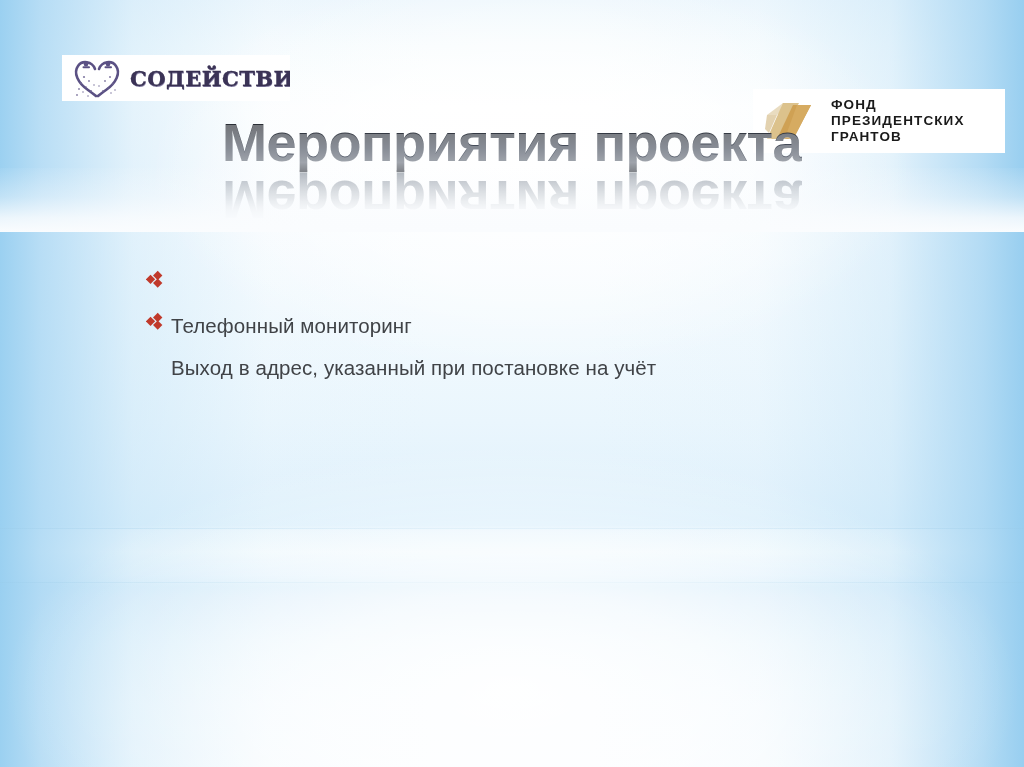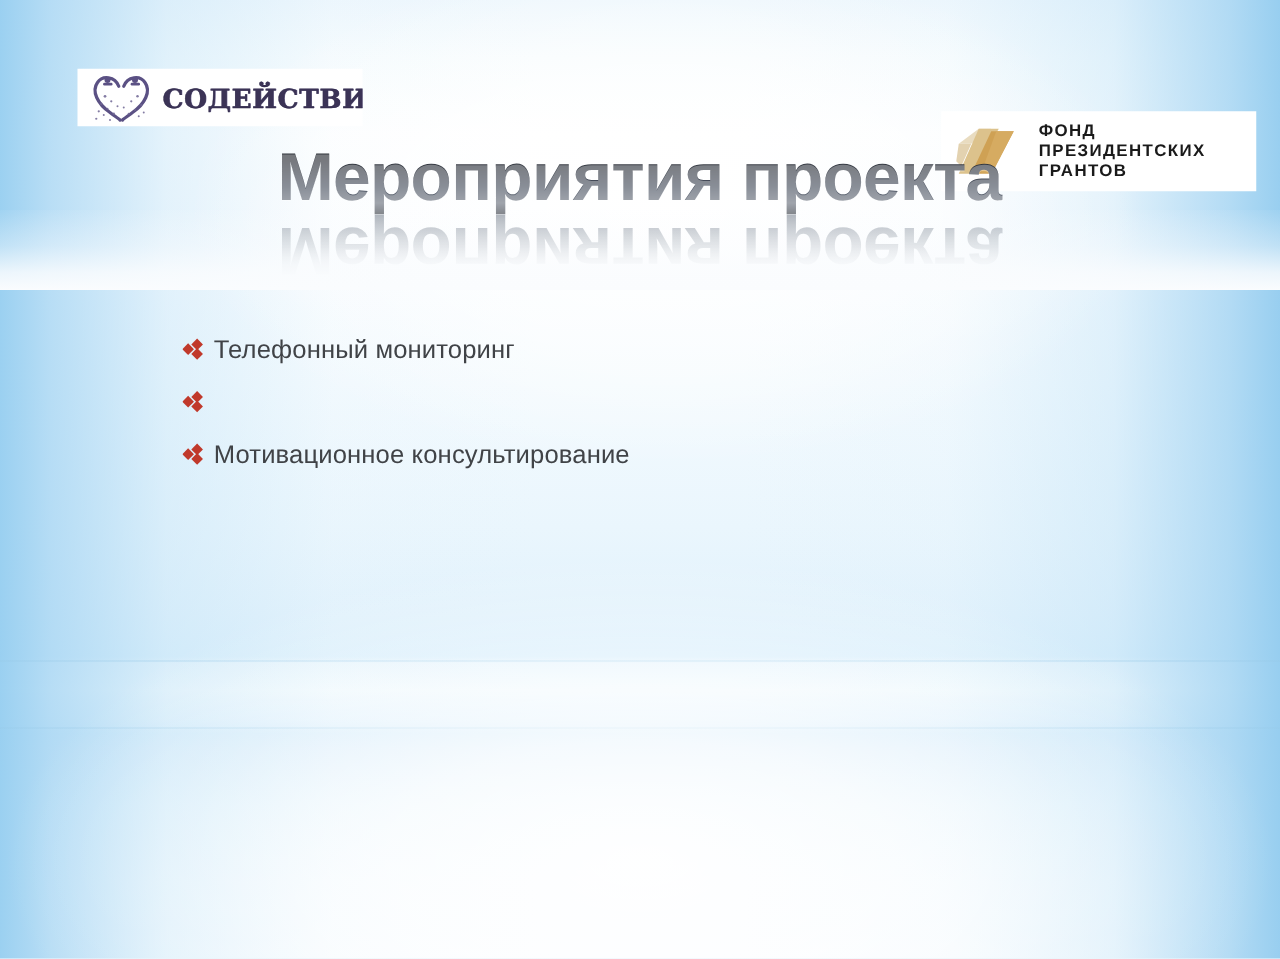--- a/index.html
+++ b/index.html
@@ -258,20 +258,21 @@
     margin-right: 3px;
   }
 
   .bullet-text {
     font-family: "Liberation Sans", "DejaVu Sans", sans-serif;
     font-size: 20.5px;
     line-height: 28px;
     color: #404347;
     white-space: nowrap;
     letter-spacing: 0.1px;
+    margin-top: 46px;
   }
 </style>
 </head>
 <body>
 
 <div id="slide">
 
   <div class="bg-layer bg-bands"></div>
   <div class="bg-layer bg-horiz"></div>
   <div class="bg-layer bg-seams"></div>
@@ -352,28 +353,19 @@
     </div>
 
     <div class="bullet-row">
       <svg class="bullet-mark" viewBox="0 0 22 22">
         <g fill="#c0392b">
           <rect x="1.2" y="6.0" width="6.6" height="6.6" transform="rotate(45 4.5 9.3)"></rect>
           <rect x="8.4" y="2.2" width="6.6" height="6.6" transform="rotate(45 11.7 5.5)"></rect>
           <rect x="8.4" y="9.8" width="6.6" height="6.6" transform="rotate(45 11.7 13.1)"></rect>
         </g>
       </svg>
+      <span class="bullet-text">Выход в адрес, указанный при постановке на учёт</span>
     </div>
 
-    <div class="bullet-row">
-      <svg class="bullet-mark" viewBox="0 0 22 22">
-        <g fill="#c0392b">
-          <rect x="1.2" y="6.0" width="6.6" height="6.6" transform="rotate(45 4.5 9.3)"></rect>
-          <rect x="8.4" y="2.2" width="6.6" height="6.6" transform="rotate(45 11.7 5.5)"></rect>
-          <rect x="8.4" y="9.8" width="6.6" height="6.6" transform="rotate(45 11.7 13.1)"></rect>
-        </g>
-      </svg>
-      <span class="bullet-text">Мотивационное консультирование</span>
-    </div>
 
 
   </div>
 </div>
 
 </body></html>

